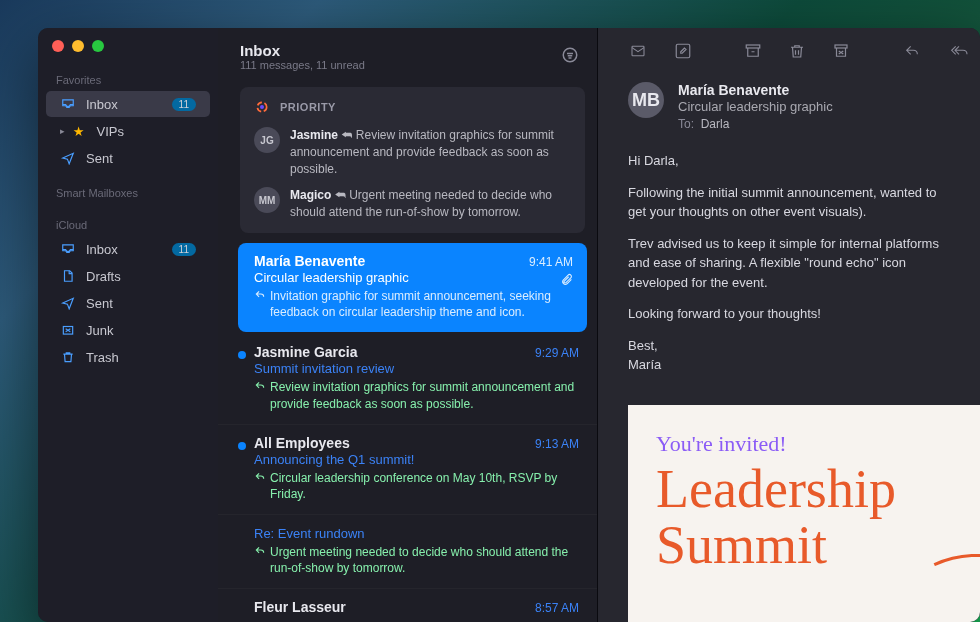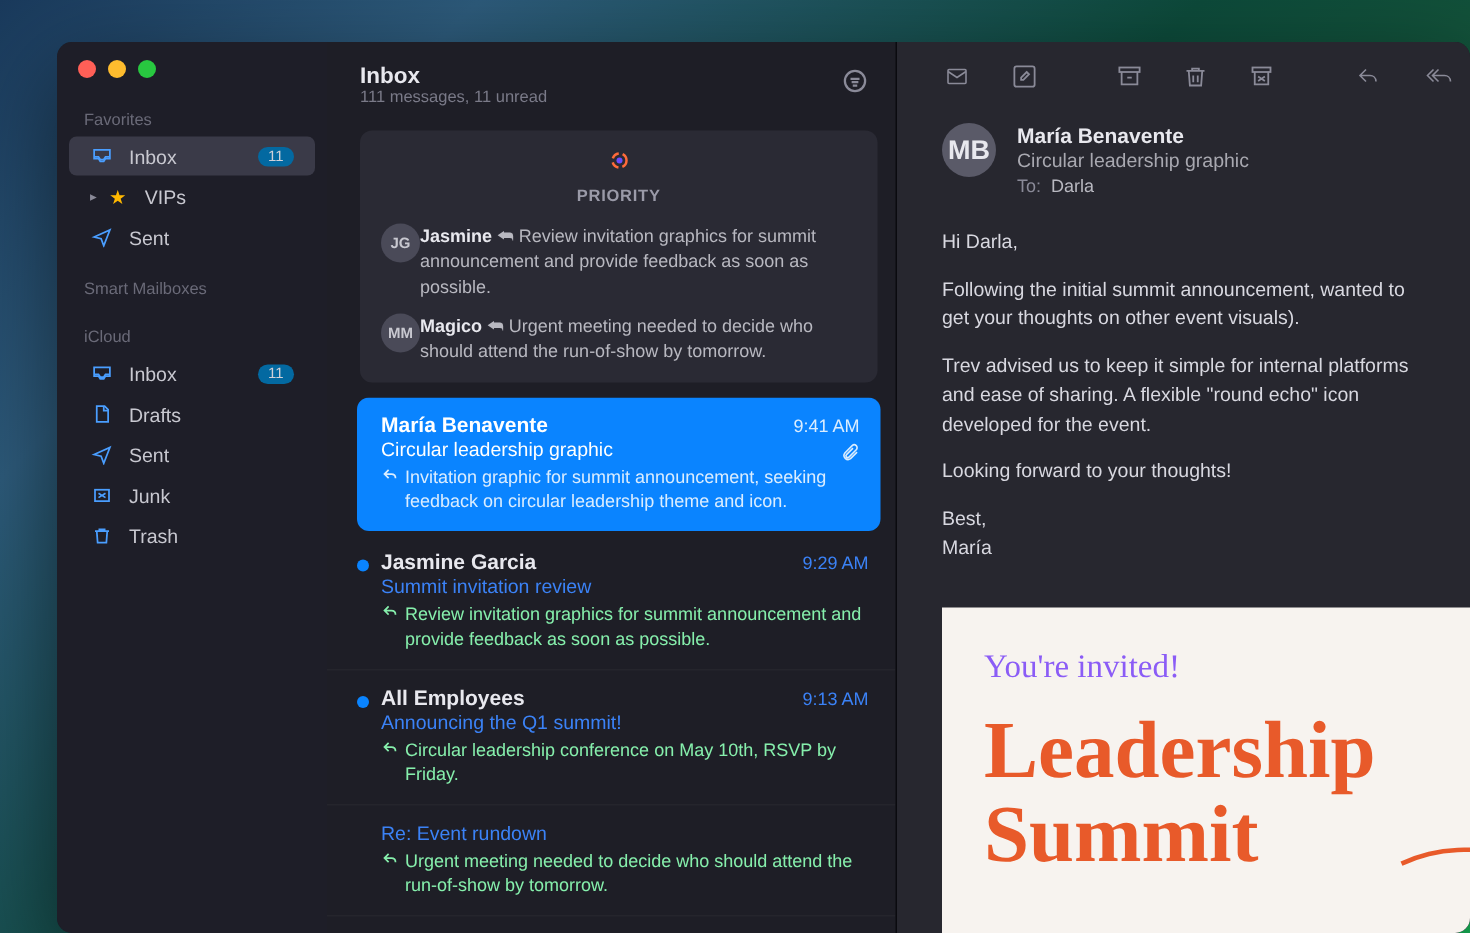--- a/index.html
+++ b/index.html
@@ -23,24 +23,24 @@
 .sb-star { color: #ffb800; }
 
 
 .msglist { width: 380px; background: #1e1e26; border-right: 1px solid #0a0a0f; flex-shrink: 0; display: flex; flex-direction: column; }
 .ml-header { display: flex; align-items: center; justify-content: space-between; padding: 14px 18px 10px 22px; }
 .ml-title { color: #e8e8ee; font-size: 15px; font-weight: 700; }
 .ml-sub { color: #7a7a88; font-size: 11px; font-weight: 400; }
 .ml-filter-icon { color: #8a8a98; cursor: pointer; }
 
 .priority-box { margin: 6px 12px 10px 22px; background: #2a2a34; border-radius: 8px; padding: 12px 14px; }
-.priority-hdr { display: flex; align-items: center; gap: 10px; margin-bottom: 12px; flex-direction: column; }
+.priority-hdr { display: flex; align-items: center; gap: 10px; margin-bottom: 12px; }
 .priority-icon { width: 16px; height: 16px; }
 .priority-label { color: #9a9aa8; font-size: 11px; font-weight: 700; letter-spacing: 0.5px; }
-.priority-item { display: flex; margin-bottom: 10px; }
+.priority-item { display: flex; gap: 10px; margin-bottom: 10px; }
 .priority-item:last-child { margin-bottom: 0; }
 .avatar { width: 26px; height: 26px; border-radius: 50%; background: #4a4a58; color: #c8c8d0; font-size: 10px; font-weight: 600; display: flex; align-items: center; justify-content: center; flex-shrink: 0; }
 .priority-text { color: #b8b8c0; font-size: 12px; line-height: 1.4; }
 .priority-sender { color: #e8e8ee; font-weight: 600; }
 
 .msg-scroll { flex: 1; overflow: hidden; }
 .msg { padding: 10px 18px 12px 36px; position: relative; cursor: pointer; border-bottom: 1px solid rgba(255,255,255,0.03); }
 .msg.selected { background: #0a84ff; border-radius: 8px; margin: 0 10px 2px 20px; padding: 10px 14px 12px 16px; border: none; }
 .msg-dot { position: absolute; left: 20px; top: 17px; width: 8px; height: 8px; border-radius: 50%; background: #0a84ff; }
 .msg-row1 { display: flex; justify-content: space-between; align-items: baseline; }
@@ -62,21 +62,21 @@
 .email-hdr { padding: 8px 24px 14px 30px; display: flex; gap: 14px; }
 .email-avatar { width: 36px; height: 36px; border-radius: 50%; background: #5a5a68; color: #e8e8ee; font-size: 18px; font-weight: 600; display: flex; align-items: center; justify-content: center; flex-shrink: 0; }
 .email-from { color: #e8e8ee; font-weight: 700; font-size: 14px; }
 .email-subj { color: #a8a8b0; font-size: 13px; margin-top: 1px; }
 .email-to { color: #8a8a98; font-size: 12px; margin-top: 3px; }
 .email-to-val { color: #b8b8c0; }
 .email-body { padding: 6px 24px 18px 30px; color: #d8d8e0; font-size: 13px; line-height: 1.5; }
 .email-body p { margin-bottom: 12px; }
 .invite-card { margin: 0 0 0 30px; background: #f7f3ef; padding: 26px 28px; height: 300px; }
 .invite-small { color: #8b5cf6; font-size: 22px; font-weight: 400; font-family: Georgia, serif; }
-.invite-big { color: #e85a2a; font-size: 54px; line-height: 1.05; font-weight: 700; font-family: Georgia, serif; margin-top: 15px; }
+.invite-big { color: #e85a2a; font-size: 54px; line-height: 1.05; font-weight: 400; font-family: Georgia, serif; margin-top: 4px; }
 .invite-curve { border: 3px solid #e85a2a; border-radius: 50%; width: 200px; height: 200px; position: relative; left: 220px; top: -20px; border-left-color: transparent; border-bottom-color: transparent; transform: rotate(20deg); }
 </style>
 </head>
 <body>
 
 <div class="window">
 
   <div class="sidebar">
     <div class="traffic-lights">
       <div class="tl tl-red"></div>

